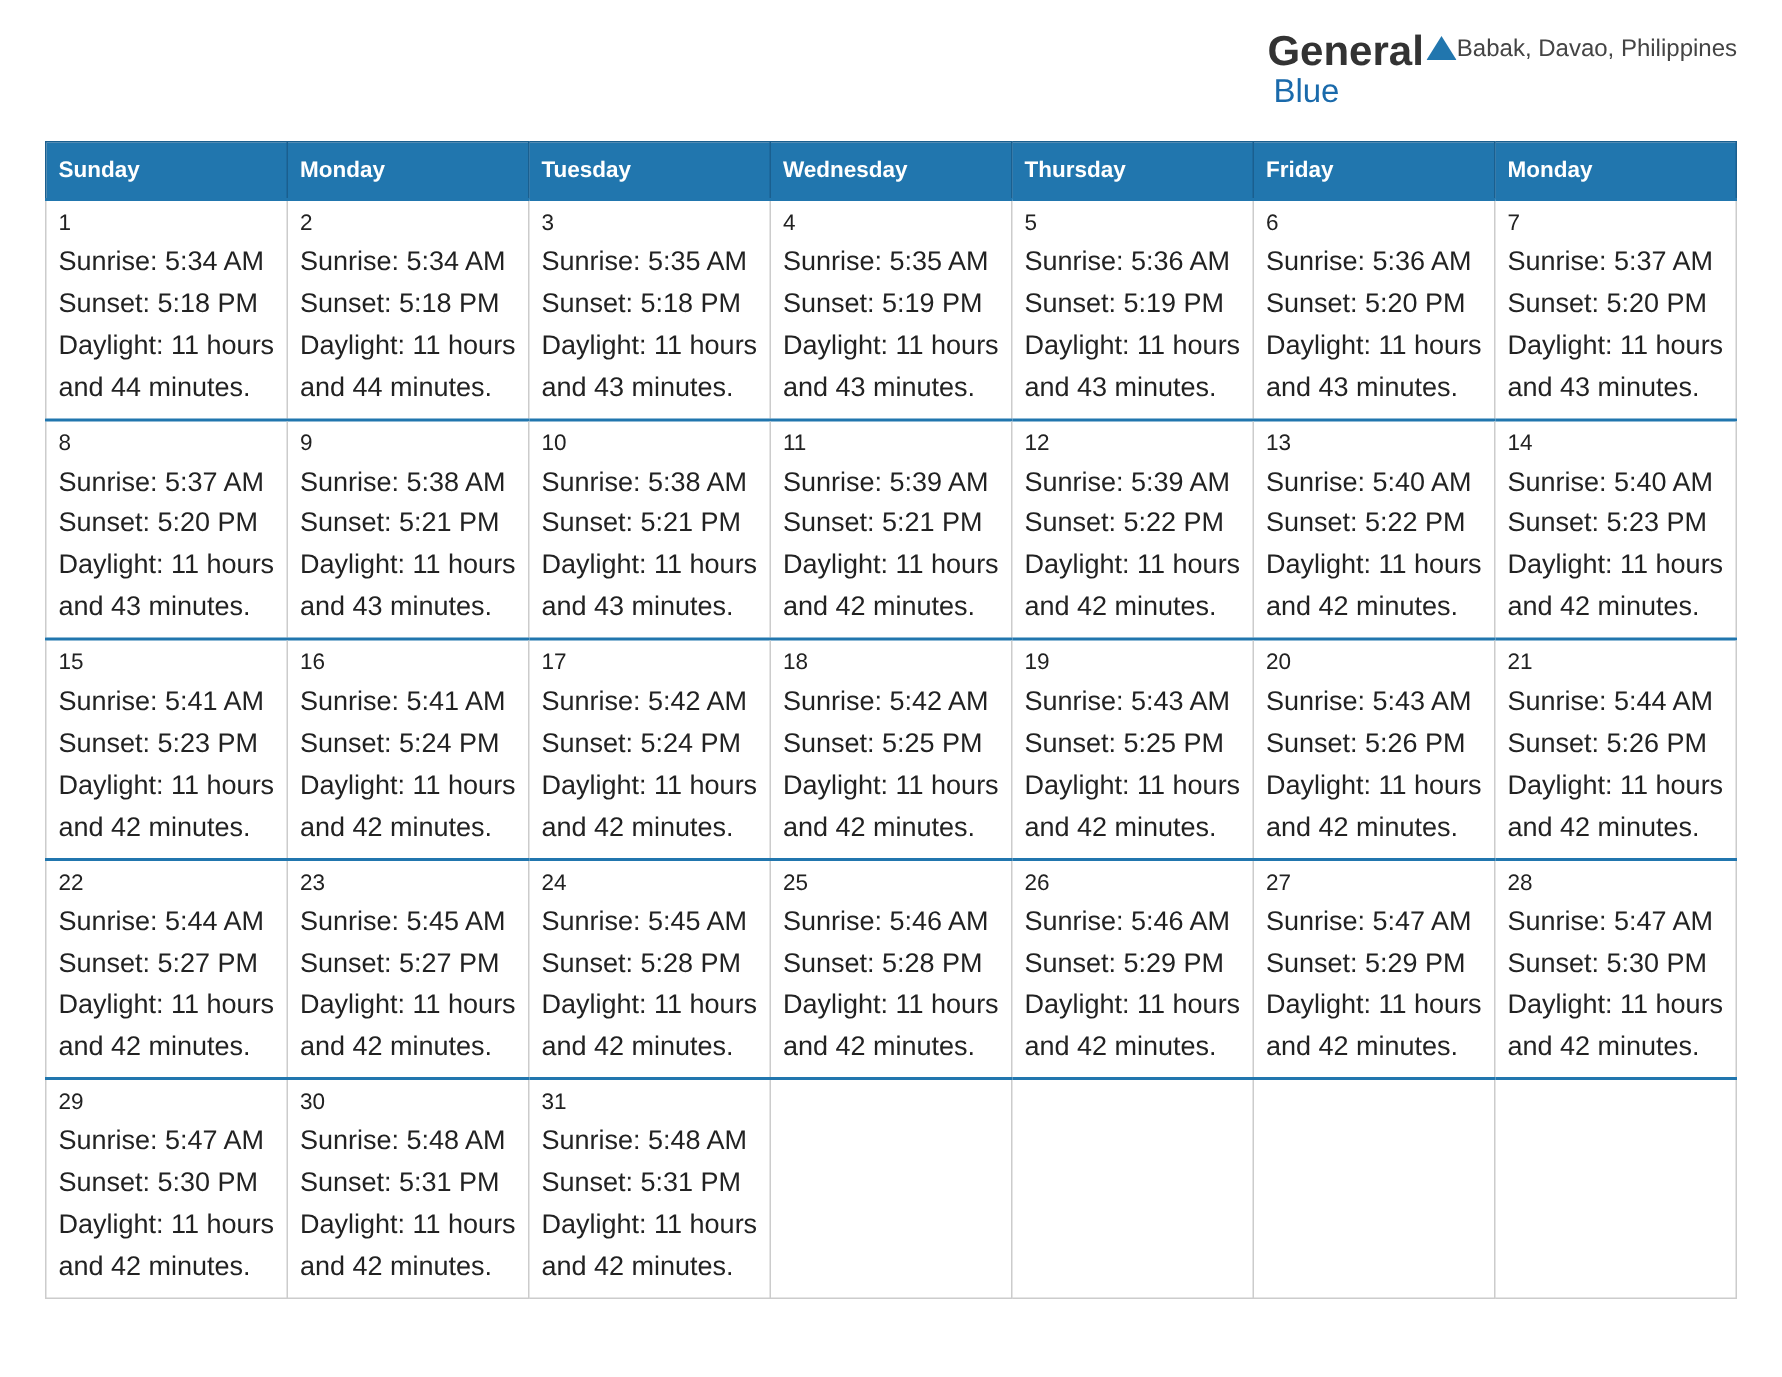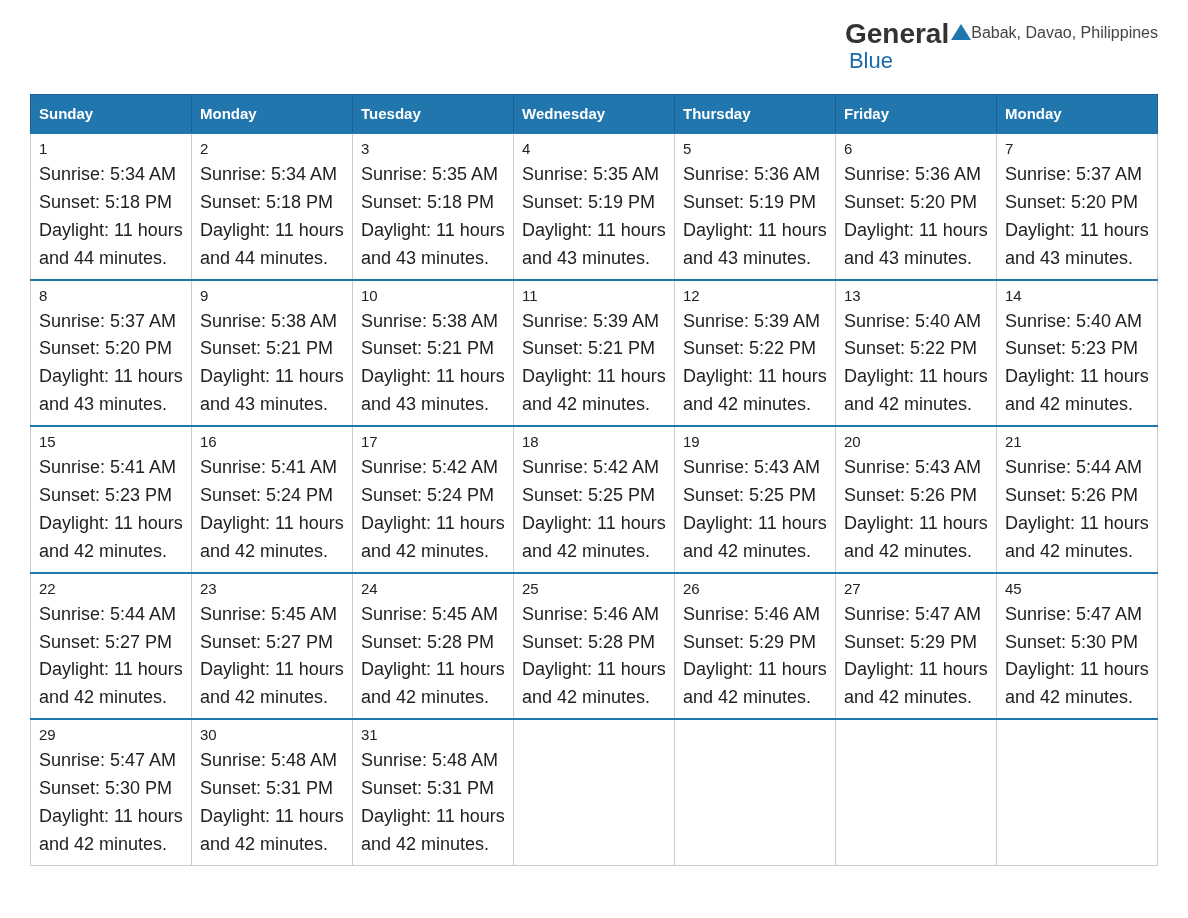--- a/index.html
+++ b/index.html
@@ -175,21 +175,21 @@
         <td><span class="day-number">23</span>
 <span class="day-info">Sunrise: 5:45 AM<br>Sunset: 5:27 PM<br>Daylight: 11 hours<br>and 42 minutes.</span></td>
         <td><span class="day-number">24</span>
 <span class="day-info">Sunrise: 5:45 AM<br>Sunset: 5:28 PM<br>Daylight: 11 hours<br>and 42 minutes.</span></td>
         <td><span class="day-number">25</span>
 <span class="day-info">Sunrise: 5:46 AM<br>Sunset: 5:28 PM<br>Daylight: 11 hours<br>and 42 minutes.</span></td>
         <td><span class="day-number">26</span>
 <span class="day-info">Sunrise: 5:46 AM<br>Sunset: 5:29 PM<br>Daylight: 11 hours<br>and 42 minutes.</span></td>
         <td><span class="day-number">27</span>
 <span class="day-info">Sunrise: 5:47 AM<br>Sunset: 5:29 PM<br>Daylight: 11 hours<br>and 42 minutes.</span></td>
-        <td><span class="day-number">45</span>
+        <td><span class="day-number">28</span>
 <span class="day-info">Sunrise: 5:47 AM<br>Sunset: 5:30 PM<br>Daylight: 11 hours<br>and 42 minutes.</span></td>
       </tr>
       <tr>
         <td><span class="day-number">29</span>
 <span class="day-info">Sunrise: 5:47 AM<br>Sunset: 5:30 PM<br>Daylight: 11 hours<br>and 42 minutes.</span></td>
         <td><span class="day-number">30</span>
 <span class="day-info">Sunrise: 5:48 AM<br>Sunset: 5:31 PM<br>Daylight: 11 hours<br>and 42 minutes.</span></td>
         <td><span class="day-number">31</span>
 <span class="day-info">Sunrise: 5:48 AM<br>Sunset: 5:31 PM<br>Daylight: 11 hours<br>and 42 minutes.</span></td>
         <td class="empty-cell"></td>

